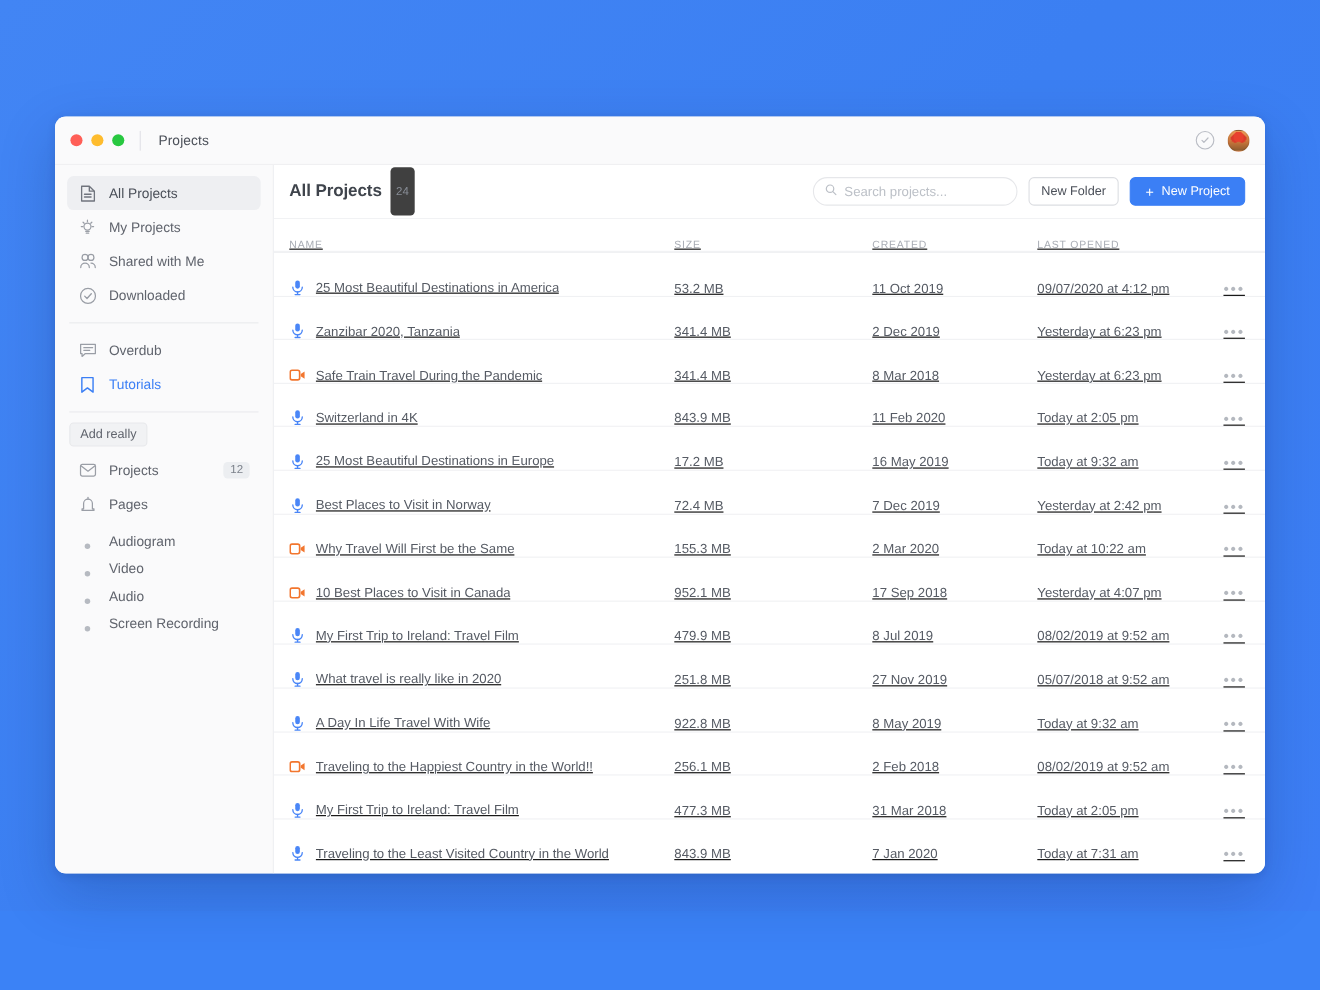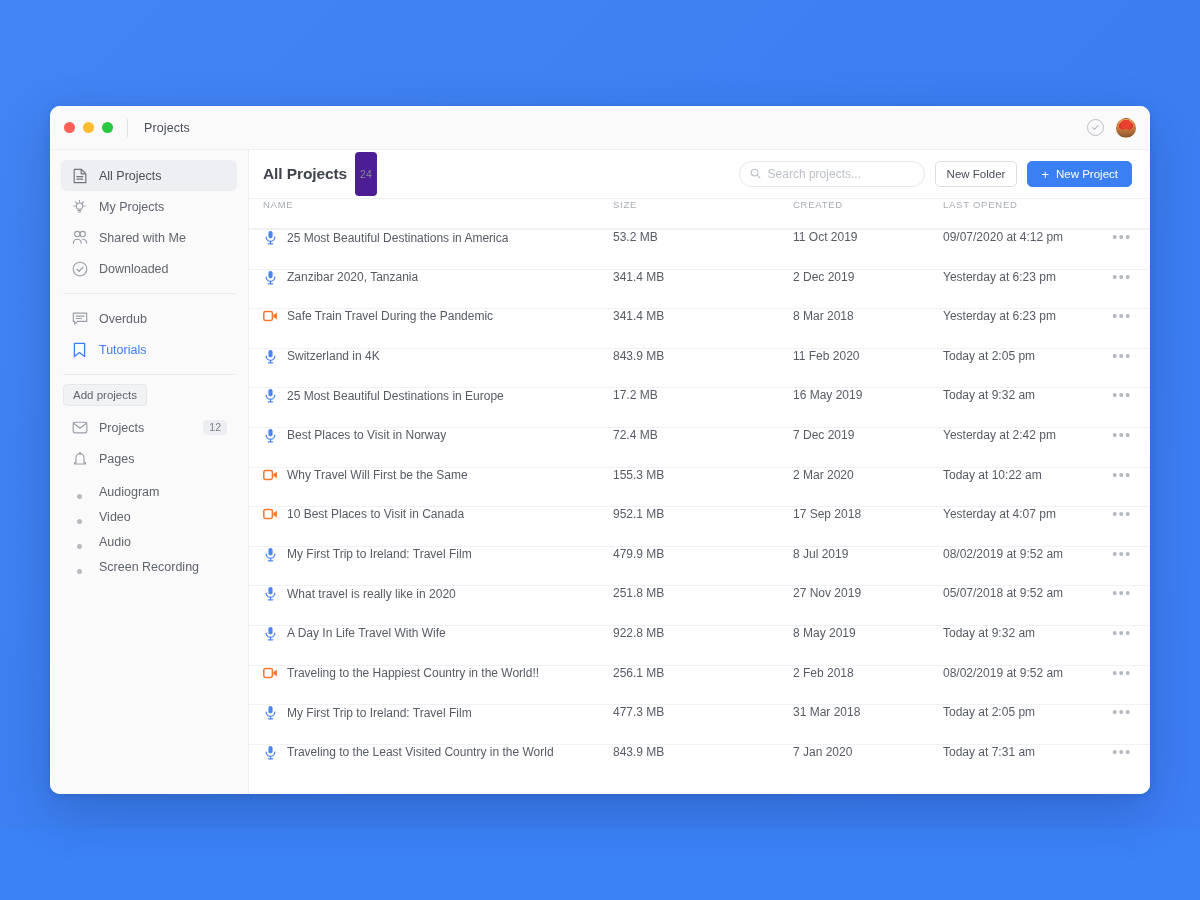--- a/index.html
+++ b/index.html
@@ -142,21 +142,21 @@
 
   #toolbar {
     height: 48px; flex: 0 0 48px;
     display: flex; align-items: center;
     padding: 0 18px 0 14px;
     gap: 10px;
   }
   #page-title-wrap { display: flex; align-items: center; gap: 8px; }
   #page-title { font-size: 15.5px; color: #3f444c; font-weight: 600; letter-spacing: -.1px; }
   #title-count {
-    background: #4c1d95; color: #878c95;
+    background: #404040; color: #878c95;
     font-size: 10.5px; border-radius: 4px; padding: 17px 5px; line-height: 1;
   }
   .tb-spacer { flex: 1; }
   .search {
     width: 186px; height: 26px;
     border: 1px solid #e6e7ea;
     border-radius: 13px;
     display: flex; align-items: center;
     padding: 0 10px; gap: 7px;
     background: #fff;
@@ -179,25 +179,26 @@
   }
   .btn-primary {
     background: #3b7ff5; border: 1px solid #3b7ff5; color: #fff;
     gap: 7px; padding: 0 13px;
   }
   .plus { font-size: 13px; line-height: 1; }
 
   
   #table { flex: 1; display: flex; flex-direction: column; min-height: 0; overflow: hidden; }
   .row {
-    display: flex; align-items: flex-start;
+    display: flex; align-items: flex-end;
     height: 39.6px;
     border-top: 1px solid #f0f1f3;
     padding: 0 8px 0 14px;
     flex: 0 0 39.6px;
+    text-decoration: underline;
   }
   .row.header {
     border-top: 1px solid #f0f1f3;
     border-bottom: 1px solid #f0f1f3;
     height: 31px; flex: 0 0 31px;
   }
   .row.header .c {
     font-size: 9.5px; color: #a8acb4;
     letter-spacing: .75px; text-transform: uppercase;
   }
@@ -307,21 +308,21 @@
                   <path d="M1.4 1.3h10.2v13.2L6.5 10.6 1.4 14.5z" fill="none" stroke="#3b7ff5" stroke-width="1.3" stroke-linejoin="round"></path>
                 </svg>
             </span>
             <span class="label">Tutorials</span>
           </div>
         </div>
 
         <div class="nav-sep"></div>
 
         <div class="addmembers-wrap">
-          <div class="addmembers">Add projects</div>
+          <div class="addmembers">Add really</div>
         </div>
 
         <div class="nav">
           <div class="nav-item">
             <span class="ic">
               <svg width="16" height="13" viewBox="0 0 16 13">
                   <rect x="1.2" y="1.2" width="13.6" height="10.6" rx="1.6" fill="none" stroke="#9a9ea6" stroke-width="1.15"></rect>
                   <path d="M1.6 2.3L8 7.3l6.4-5" fill="none" stroke="#9a9ea6" stroke-width="1.15" stroke-linejoin="round"></path>
                 </svg>
             </span>

